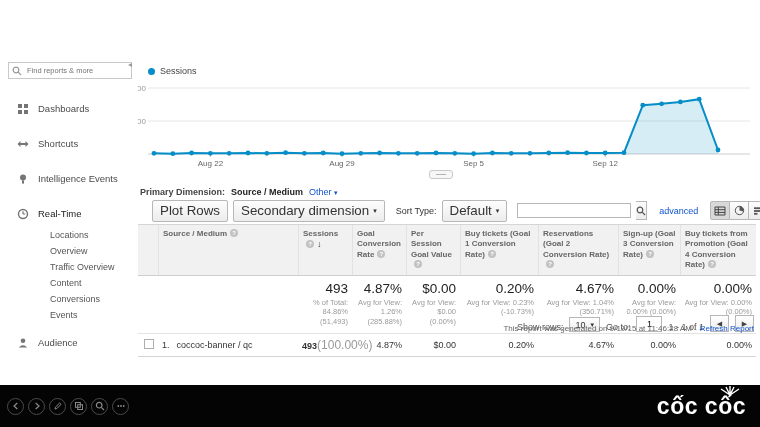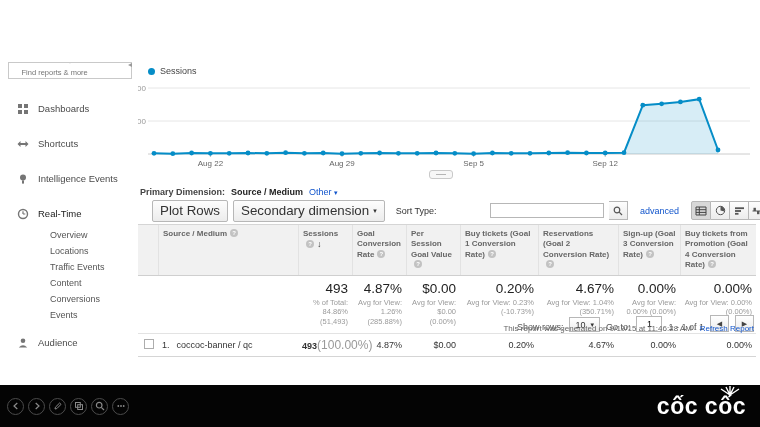--- a/index.html
+++ b/index.html
@@ -3,21 +3,21 @@
 <meta charset="utf-8">
 <style>
   html,body{margin:0;padding:0;background:#fff;}
   .stage{position:relative;width:760px;height:427px;background:#fff;overflow:hidden;
          font-family:"Liberation Sans",sans-serif;-webkit-font-smoothing:antialiased;}
 
   
   .sidebar{position:absolute;left:6px;top:62px;width:128px;}
   .collapse-btn{position:absolute;right:2px;top:-2px;font-size:8px;color:#9a9a9a;cursor:pointer;}
   .search-box{margin-left:2px;width:116px;height:15px;border:1px solid #c9c9c9;display:flex;
-              align-items:center;gap:3px;padding:0 3px;background:#fff;flex-direction:column;}
+              align-items:center;gap:3px;padding:0 3px;background:#fff;}
   .search-box input{border:0;outline:0;flex:1;min-width:0;font-size:7.5px;color:#333;font-family:inherit;background:transparent;}
   .nav{margin-top:12px;}
   .nav-item{display:flex;align-items:center;gap:9px;padding:11px 2px 11px 10px;font-size:9.5px;color:#4a4a4a;cursor:pointer;}
   .nav-item.current{color:#222;}
   .nav-ic{width:13px;height:13px;flex:none;display:flex;align-items:center;justify-content:center;}
   .nav-sub{margin:-4px 0 2px 0;}
   .nav-sub-item{padding:3px 0 3px 44px;font-size:9px;color:#555;cursor:pointer;}
 
   
   .legend{position:absolute;left:148px;top:66px;display:flex;gap:5px;align-items:center;font-size:9px;color:#444;}
@@ -155,23 +155,23 @@
         <span class="nav-ic">
           <svg width="12" height="12" viewBox="0 0 12 12">
             <circle cx="6" cy="6" r="4.5" fill="none" stroke="#757575" stroke-width="1.4"></circle>
             <path d="M6 6 L6 3.2 M6 6 L8.3 6" stroke="#757575" stroke-width="1.2" fill="none"></path>
           </svg>
         </span>
         <span>Real-Time</span>
       </div>
 
       <div class="nav-sub">
+        <div class="nav-sub-item">Locations</div>
         <div class="nav-sub-item">Overview</div>
-        <div class="nav-sub-item">Locations</div>
-        <div class="nav-sub-item">Traffic Events</div>
+        <div class="nav-sub-item">Traffic Overview</div>
         <div class="nav-sub-item">Content</div>
         <div class="nav-sub-item">Conversions</div>
         <div class="nav-sub-item">Events</div>
       </div>
 
       <div class="nav-item">
         <span class="nav-ic">
           <svg width="12" height="12" viewBox="0 0 12 12" fill="#757575">
             <circle cx="6" cy="3.8" r="2.3"></circle>
               <path d="M1.8 10.6 Q6 5.9 10.2 10.6 Z"></path>
@@ -250,20 +250,24 @@
 
   <div class="toolbar">
     <button class="tb-btn">
       <span>Plot Rows</span>
     </button>
     <button class="tb-btn">
       <span>Secondary dimension</span>
       <span class="caret">▾</span>
     </button>
     <span class="sort-label">Sort Type:</span>
+    <button class="tb-btn">
+      <span>Default</span>
+      <span class="caret">▾</span>
+    </button>
 
     <span class="tb-spacer"></span>
 
     <input class="tsearch" style="">
     <span class="tb-sbtn">
       <svg width="10" height="10" viewBox="0 0 10 10">
         <circle cx="4" cy="4" r="2.8" fill="none" stroke="#555" stroke-width="1.2"></circle>
         <line x1="6.2" y1="6.2" x2="9" y2="9" stroke="#555" stroke-width="1.2"></line>
       </svg>
     </span>

